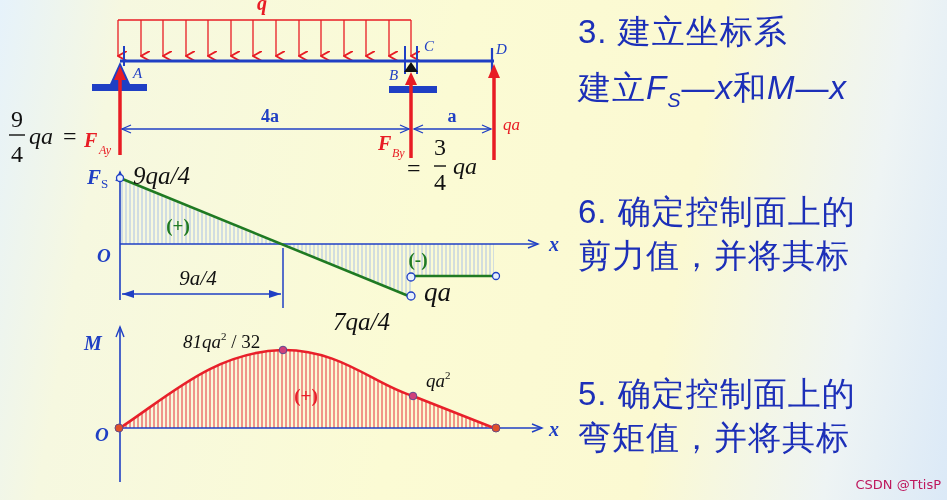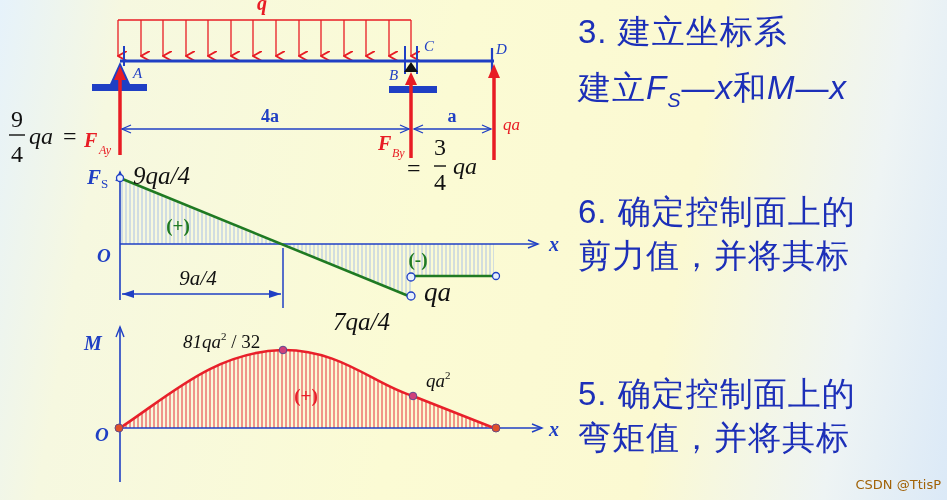--- a/index.html
+++ b/index.html
@@ -16,21 +16,21 @@
   }
   .step .it { font-style:italic; }
   .step .sub { font-size:20px; vertical-align:-8px; font-style:italic; }
   .step .red { color:#b01820; }
   #step3 { top:10px; }
   #step3b { top:66px; }
   #step4 { top:190px; }
   #step5 { top:340px;margin-top:32px; }
   .watermark {
     position:absolute; right:6px; bottom:8px;
-    font-family:"DejaVu Sans", sans-serif; font-size:13px; color:#a16207;
+    font-family:"DejaVu Sans", sans-serif; font-size:13px; color:#be185d;
   }
 </style>
 </head>
 <body>
 
 <svg id="figure" width="947" height="500" viewBox="0 0 947 500" xmlns="http://www.w3.org/2000/svg">
   <defs>
     <marker id="arrRed" markerWidth="8" markerHeight="8" refX="4" refY="7" orient="auto">
       <path d="M0,0 L4,7 L8,0" fill="none" stroke="#e81c24" stroke-width="1.4"></path>
     </marker>

